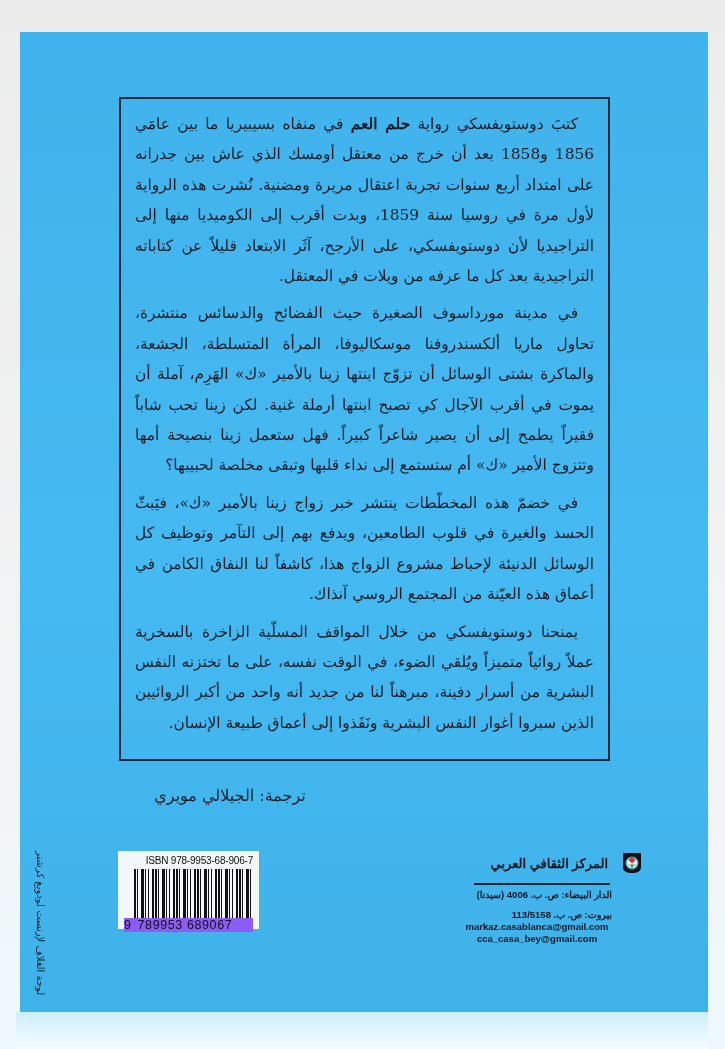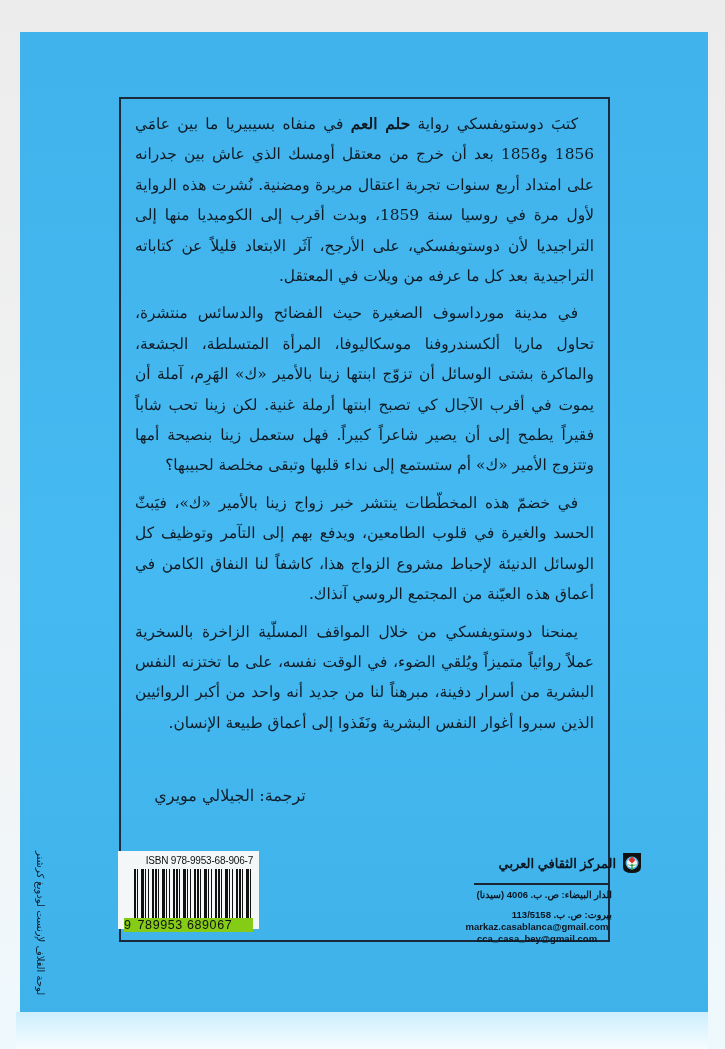--- a/index.html
+++ b/index.html
@@ -11,21 +11,21 @@
   .book {
     position: absolute; left: 20px; top: 32px; width: 688px; height: 980px;
     background: #43b6ee;
     background-image: linear-gradient(180deg, #41b3ec 0%, #45b9f1 55%, #3fb2ea 100%);
   }
   .reflection {
     position: absolute; left: 16px; top: 1012px; width: 692px; height: 37px;
     background: linear-gradient(#cdeefd 0%, #e4f7fe 60%, #f6fcff 100%);
   }
   .desc-box {
-    position: absolute; left: 119px; top: 97px; width: 491px; height: 845px;
+    position: absolute; left: 119px; top: 97px; width: 491px; height: 664px;
     border: 2px solid #1b2a3a; box-sizing: border-box;
     padding: 10px 14px 0 14px;
     direction: rtl; text-align: justify;
     color: #0f1a24; font-size: 15.4px; line-height: 30.4px;
   }
   .desc-box p { margin: 0 0 7px 0; text-indent: 16px; text-align-last: right; }
   .desc-box p:first-child { text-indent: 16px; }
   .desc-box b { font-weight: bold; }
   .translator {
     position: absolute; left: 110px; top: 786px; width: 240px;
@@ -37,27 +37,27 @@
     font-family: "Liberation Sans", sans-serif; color: #111;
   }
   .barcode .isbn { font-size: 10px; text-align: right; letter-spacing: -0.2px; line-height: 12px; }
   .barcode .bars {
     height: 52px; margin: 2px 0 0 10px;
     background: repeating-linear-gradient(90deg,
       #111 0 2px, #f4f7f8 2px 3px, #111 3px 4px, #f4f7f8 4px 7px,
       #111 7px 10px, #f4f7f8 10px 11px, #111 11px 12px, #f4f7f8 12px 14px,
       #111 14px 15px, #f4f7f8 15px 18px, #111 18px 20px, #f4f7f8 20px 21px);
   }
-  .barcode .digits { font-size: 12.5px; line-height: 14px; letter-spacing: 0.6px; margin-top: -3px; background: #84cc16; position: relative; }
+  .barcode .digits { font-size: 12.5px; line-height: 14px; letter-spacing: 0.6px; margin-top: -3px; background: #8b5cf6; position: relative; }
   .barcode .digits .first { margin-right: 6px; }
   .publisher {
     position: absolute; left: 462px; top: 852px; width: 180px;
     font-family: "Liberation Sans", sans-serif; color: #0b1620;
   }
-  .pub-head { display: flex; align-items: center; justify-content: flex-end; gap: 6px; }
+  .pub-head { display: flex; align-items: center; justify-content: flex-end; gap: 14px; }
   .pub-name { font-weight: bold; font-size: 13px; direction: rtl; }
   .pub-logo { width: 20px; height: 22px; }
   .pub-rule { height: 2px; background: #1a2733; margin: 9px 14px 4px 12px; width: 136px; }
   .pub-line { font-size: 9.5px; font-weight: bold; text-align: center; line-height: 12px; padding-right: 30px; }
   .pub-line.rtl { direction: rtl; text-align: left; padding-right: 0; padding-left: 0; }
   .pub-line.ltr { direction: ltr; }
   .spine-credit {
     position: absolute; left: 30px; top: 760px; width: 16px; height: 235px;
     writing-mode: vertical-rl; direction: rtl;
     font-family: "DejaVu Sans", sans-serif; font-size: 10px; color: #0d1b26;

